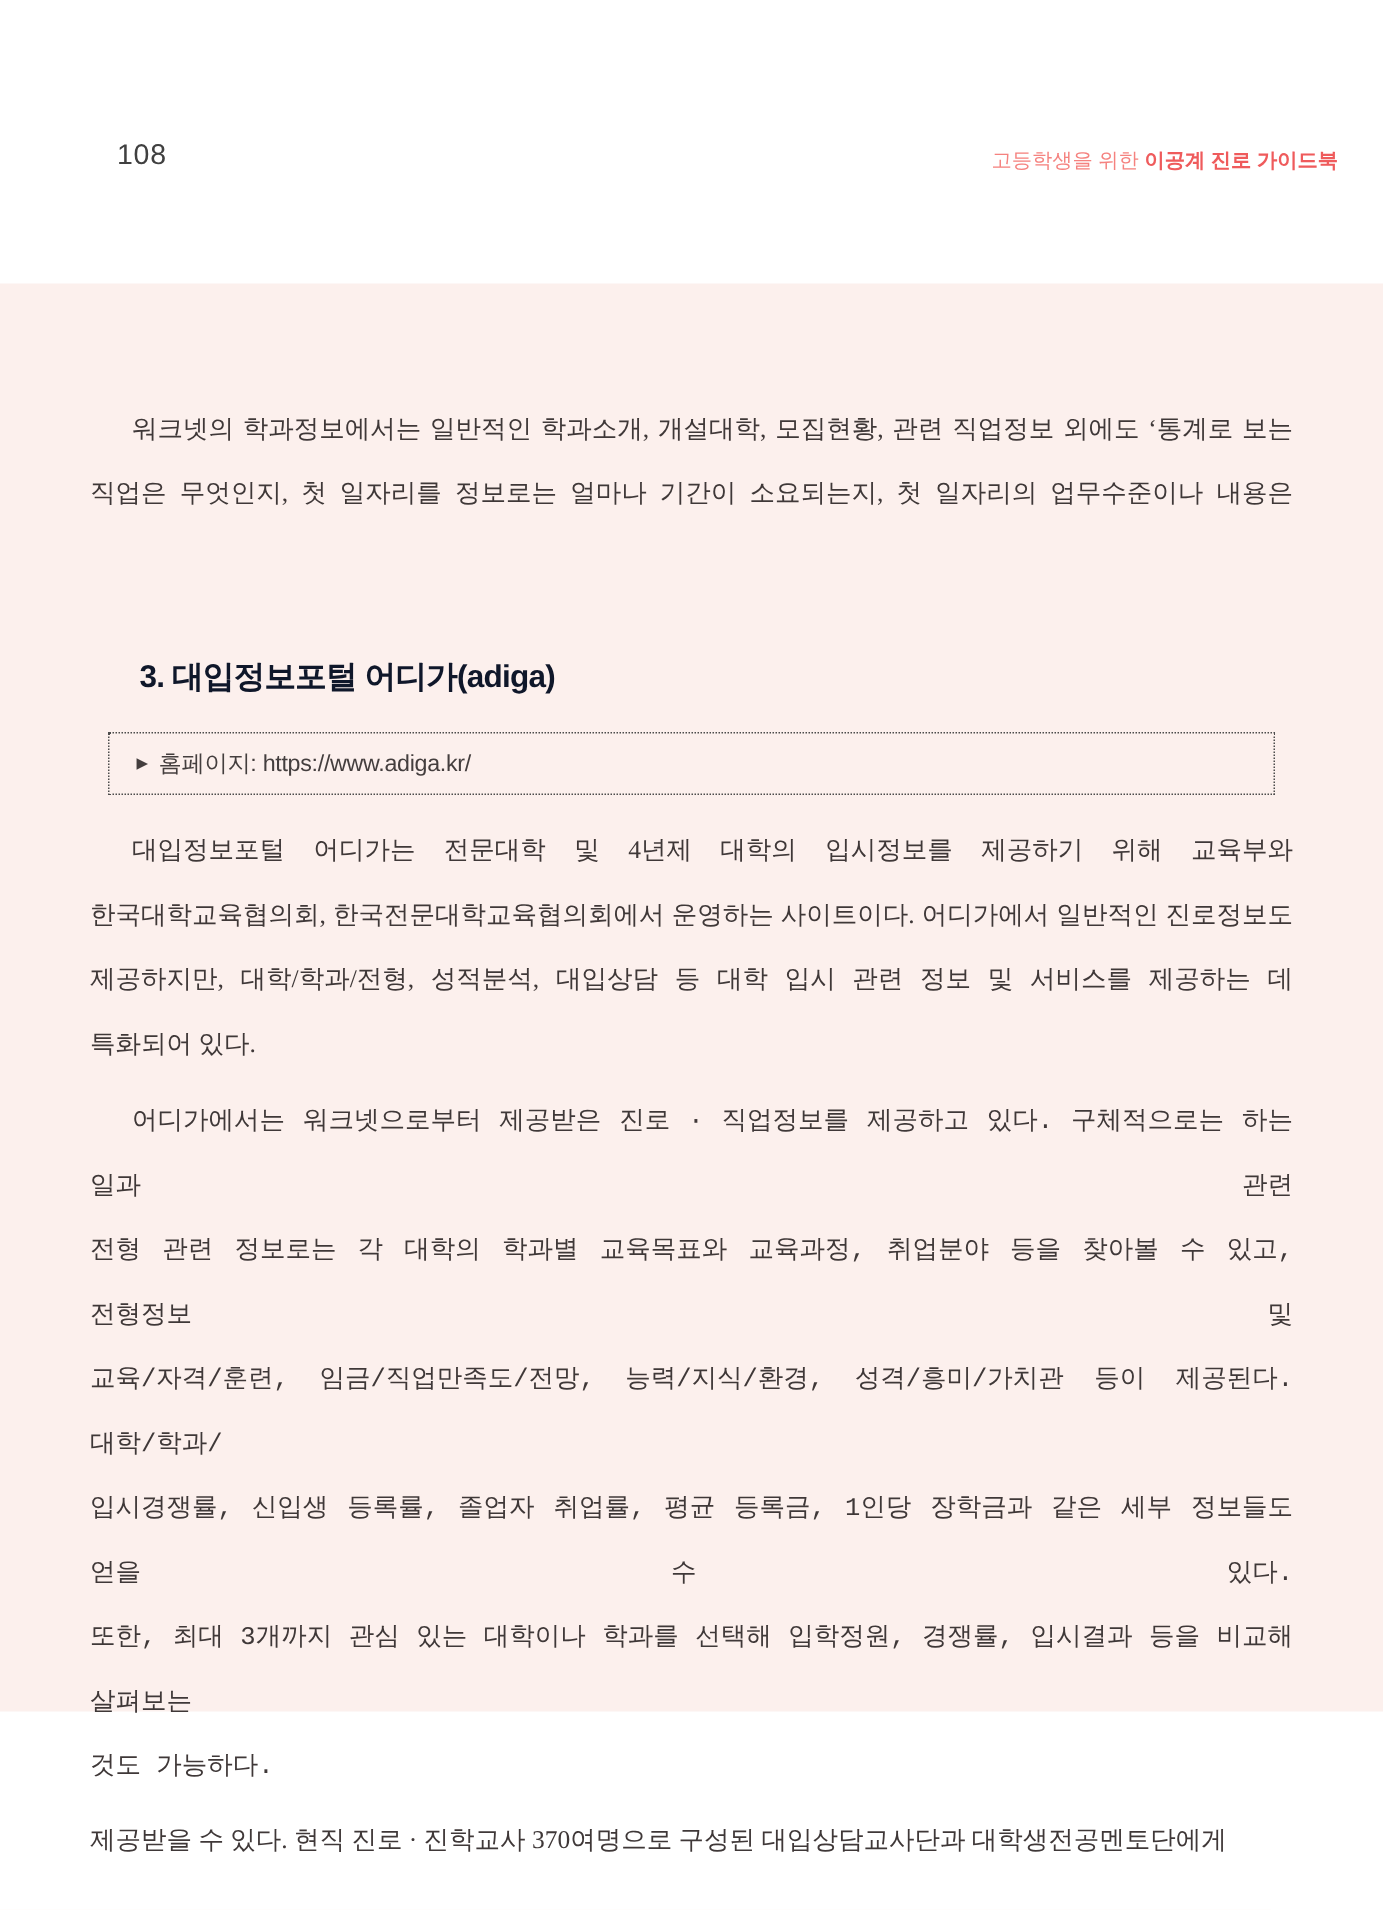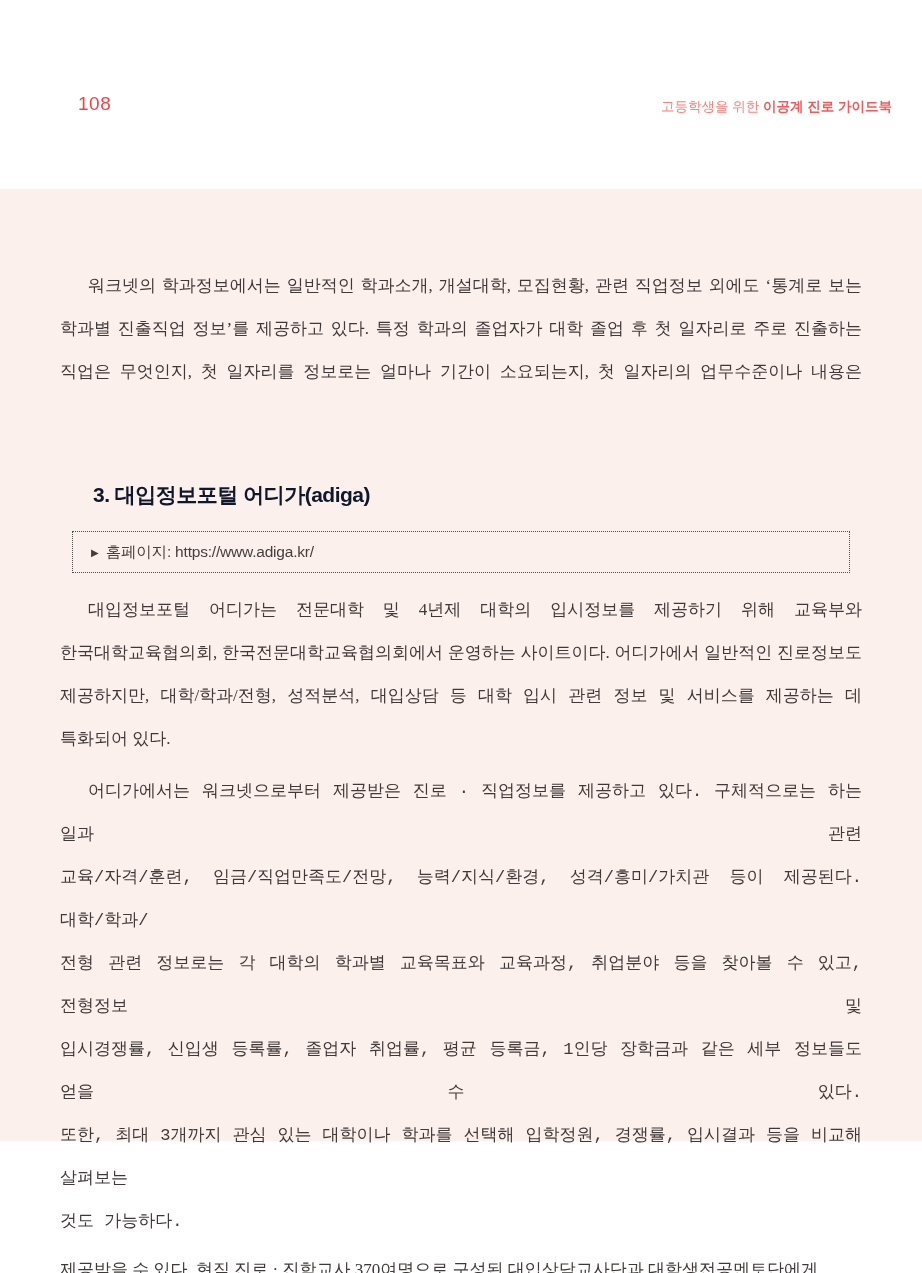--- a/index.html
+++ b/index.html
@@ -6,21 +6,21 @@
   .page{
     position:relative;
     width:922px;height:1273px;
     background:#ffffff;
     overflow:hidden;
     font-family:"Liberation Serif","DejaVu Serif",serif;
   }
   .page-number{
     position:absolute;top:93px;left:78px;
     font-family:"Liberation Sans","DejaVu Sans",sans-serif;
-    font-size:19px;color:#ef4444;letter-spacing:0.5px;
+    font-size:19px;color:#404040;letter-spacing:0.5px;
   }
   .running-header{
     position:absolute;top:99px;left:0;right:30px;
     text-align:right;
     font-family:"Liberation Sans","DejaVu Sans",sans-serif;
     font-size:13.5px;line-height:15px;
     color:#f5827f;
   }
   .running-header .bold-part{color:#ef5b5c;font-weight:700;}
   .pink-section{
@@ -73,42 +73,41 @@
 
   <div class="running-header">
     <span>고등학생을 위한 </span><span class="bold-part">이공계 진로 가이드북</span>
   </div>
 
   <div class="pink-section">
     <div class="content">
 
       <div class="para" id="para-1">
           <div class="line first">워크넷의 학과정보에서는 일반적인 학과소개, 개설대학, 모집현황, 관련 직업정보 외에도 ‘통계로 보는</div>
-          <div class="line">학과별 진출직업 정보’를 제공하고 있다. 특정 학과의 졸업자가 대학 졸업 후 첫 일자리로 주로 진출하는</div>
           <div class="line">직업은 무엇인지, 첫 일자리를 정보로는 얼마나 기간이 소요되는지, 첫 일자리의 업무수준이나 내용은</div>
         </div>
 
       <h3 class="section-heading">3. 대입정보포털 어디가(adiga)</h3>
 
       <div class="homepage-box">
         <span class="arrow">▶</span>
         <span class="homepage-text">홈페이지: https://www.adiga.kr/</span>
       </div>
 
       <div class="para" id="para-2">
           <div class="line first">대입정보포털 어디가는 전문대학 및 4년제 대학의 입시정보를 제공하기 위해 교육부와</div>
           <div class="line">한국대학교육협의회, 한국전문대학교육협의회에서 운영하는 사이트이다. 어디가에서 일반적인 진로정보도</div>
           <div class="line">제공하지만, 대학/학과/전형, 성적분석, 대입상담 등 대학 입시 관련 정보 및 서비스를 제공하는 데</div>
           <div class="line last">특화되어 있다.</div>
         </div>
 
       <div class="para" id="para-3">
           <div class="line first">어디가에서는 워크넷으로부터 제공받은 진로 · 직업정보를 제공하고 있다. 구체적으로는 하는 일과 관련</div>
+          <div class="line">전형 관련 정보로는 각 대학의 학과별 교육목표와 교육과정, 취업분야 등을 찾아볼 수 있고, 전형정보 및</div>
           <div class="line">교육/자격/훈련, 임금/직업만족도/전망, 능력/지식/환경, 성격/흥미/가치관 등이 제공된다. 대학/학과/</div>
-          <div class="line">전형 관련 정보로는 각 대학의 학과별 교육목표와 교육과정, 취업분야 등을 찾아볼 수 있고, 전형정보 및</div>
           <div class="line">입시경쟁률, 신입생 등록률, 졸업자 취업률, 평균 등록금, 1인당 장학금과 같은 세부 정보들도 얻을 수 있다.</div>
           <div class="line">또한, 최대 3개까지 관심 있는 대학이나 학과를 선택해 입학정원, 경쟁률, 입시결과 등을 비교해 살펴보는</div>
           <div class="line last">것도 가능하다.</div>
         </div>
 
       <div class="para" id="para-4">
           <div class="line last">제공받을 수 있다. 현직 진로 · 진학교사 370여명으로 구성된 대입상담교사단과 대학생전공멘토단에게</div>
         </div>
 
     </div>

